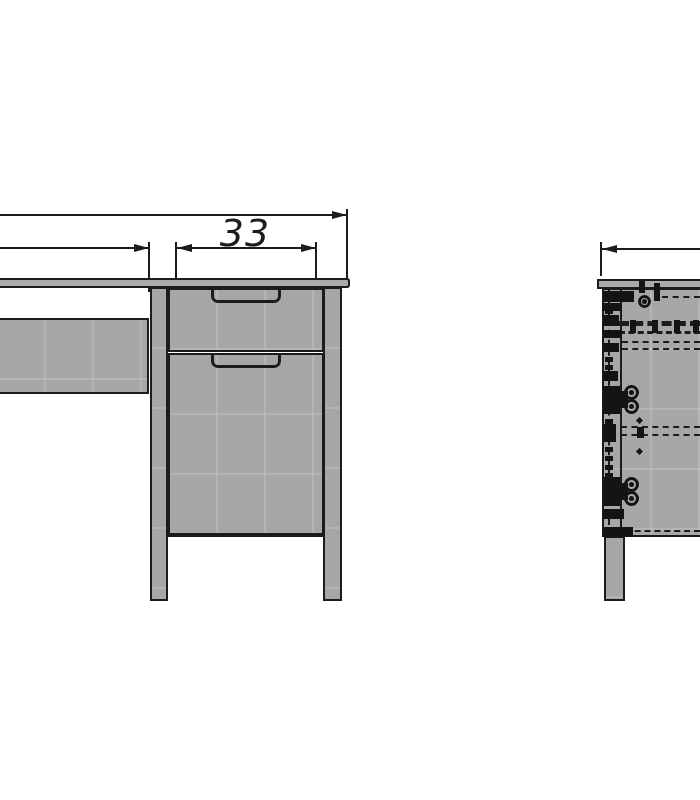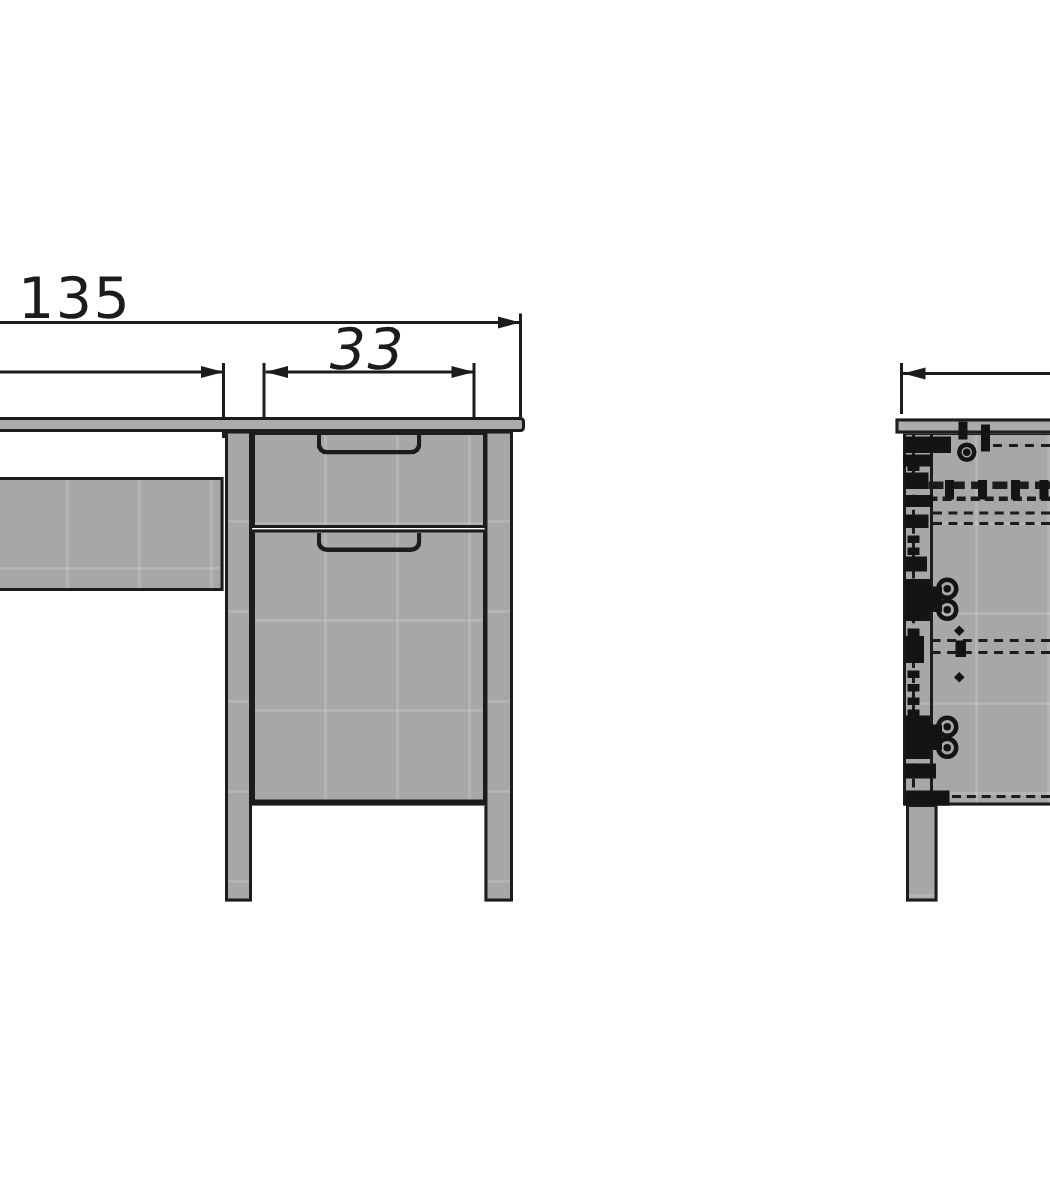--- a/index.html
+++ b/index.html
@@ -45,21 +45,20 @@
   .tickmark{position:absolute;width:8px;height:5px;background:var(--hardware);}
   .rot45{transform:rotate(45deg);}
 </style>
 </head>
 <body>
 
 <div class="canvas">
 
   <div class="layer">
 
-    <div class="dimtext" style="left:12px;top:180px;">135</div>
     <div class="dimline" style="left:0;top:214px;width:347px;"></div>
     <div class="arr arr-r" style="left:332px;top:211px;"></div>
     <div class="extline" style="left:346px;top:209px;height:69px;"></div>
 
     <div class="dimline" style="left:0;top:247px;width:149px;"></div>
     <div class="arr arr-r" style="left:134px;top:244px;"></div>
     <div class="extline" style="left:148px;top:242px;height:50px;"></div>
 
     <div class="dimtext" style="left:213px;width:64px;text-align:center;top:214px;font-style:italic;">33</div>
     <div class="dimline" style="left:177px;top:247px;width:139px;"></div>

